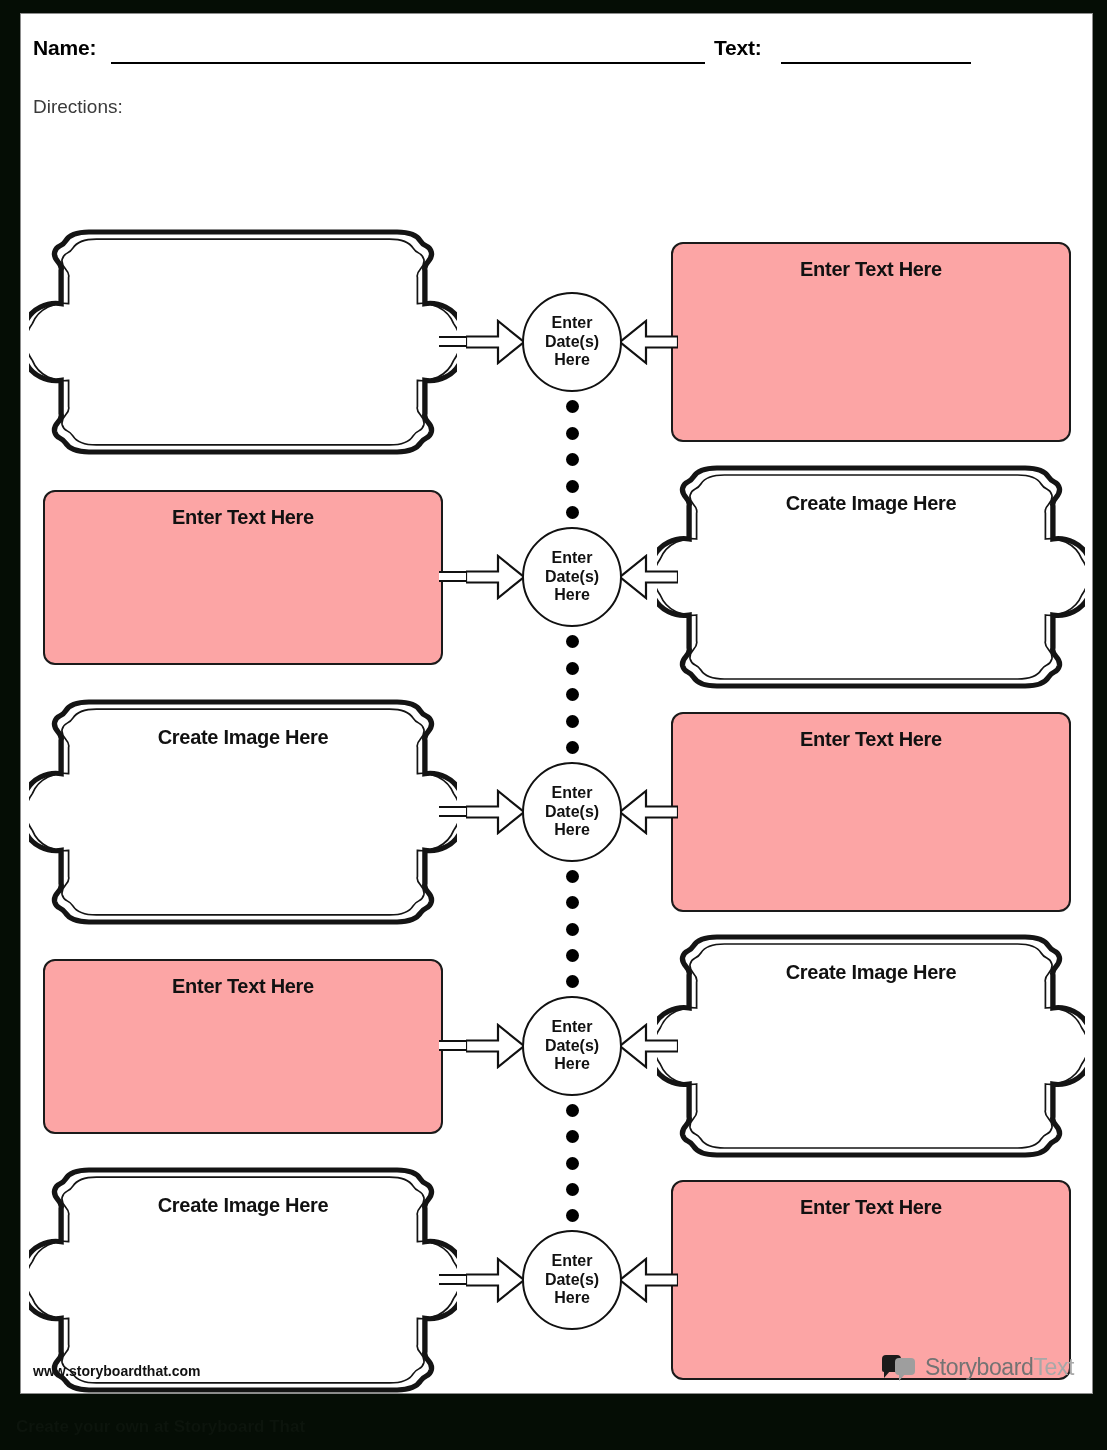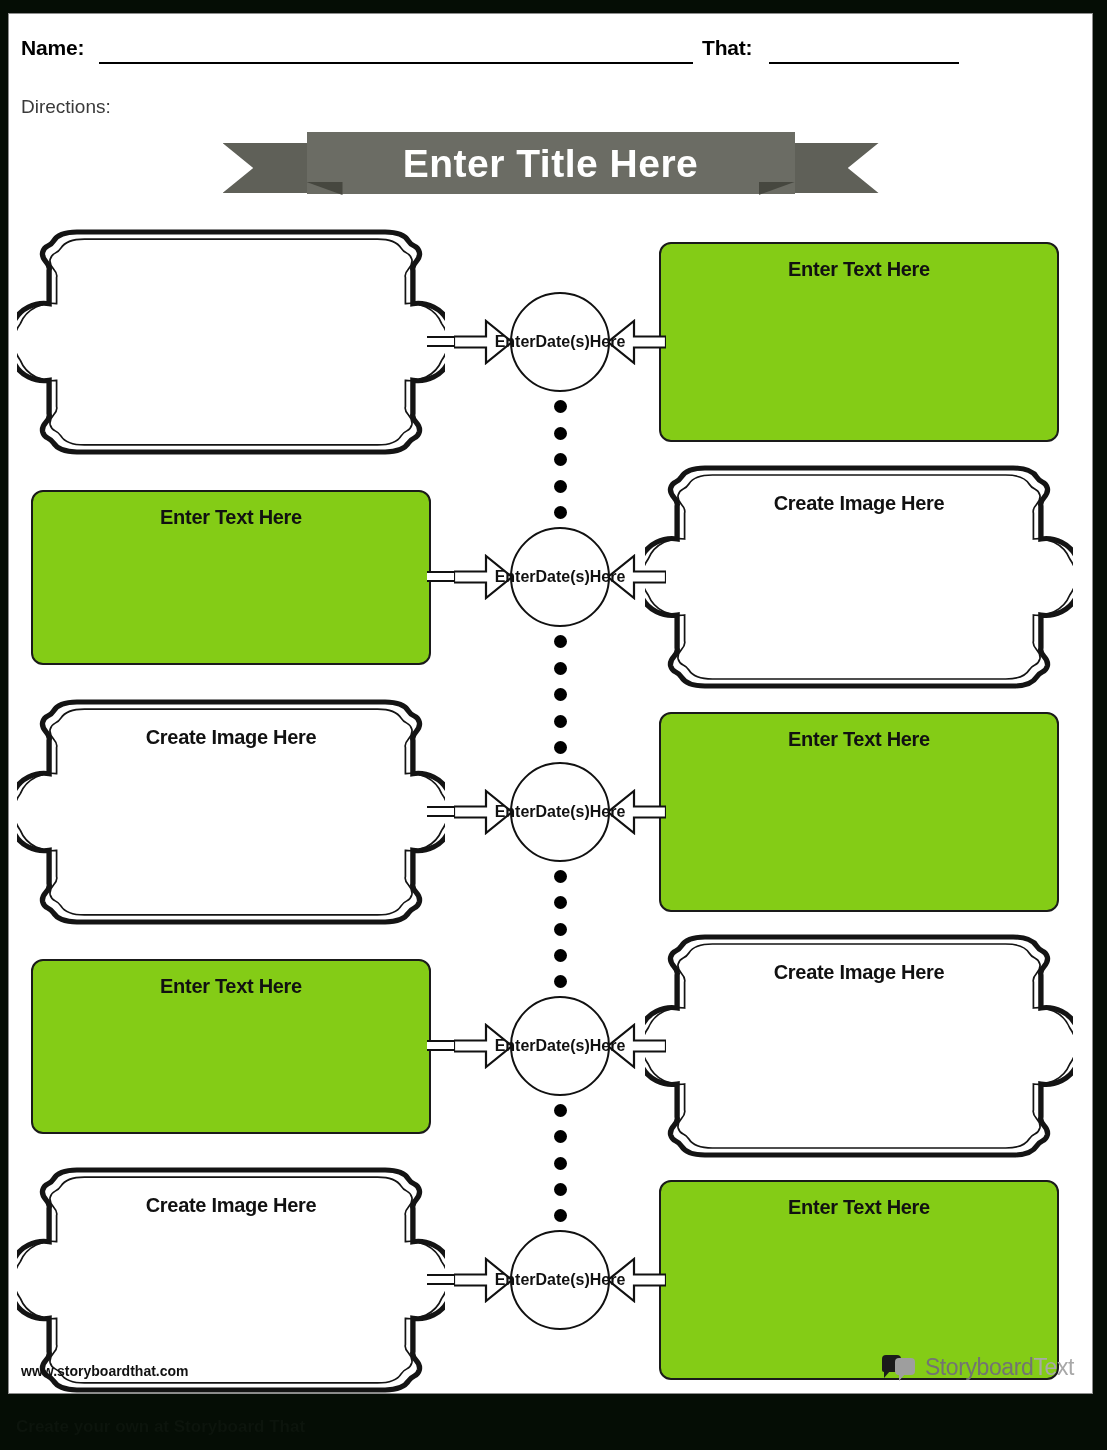--- a/index.html
+++ b/index.html
@@ -13,21 +13,21 @@
     position: relative;
   }
 
   
   .page-frame {
     position: absolute;
     left: 0; top: 0;
     width: 1107px;
     height: 1408px;
     background: #050d05;
-    padding: 13px 14px 14px 8px;
+    padding: 13px 14px 14px 20px;
   }
   .page {
     position: relative;
     width: 100%;
     height: 100%;
     background: #ffffff;
     border: 1px solid #8d8d8d;
     overflow: hidden;
   }
 
@@ -117,21 +117,21 @@
     position: absolute;
     left: 0;
     width: 100%;
   }
   .cell-left  { position: absolute; left: 22px; top: 0; }
   .cell-right { position: absolute; left: 650px; top: 0; }
 
   
   .plain-box {
     position: relative;
-    background: #84cc16;
+    background: #fca5a5;
     border: 2px solid #1a1a1a;
     border-radius: 12px;
   }
   .box-label {
     position: absolute;
     left: 0; right: 0;
     top: 12px;
     text-align: center;
     font-size: 20px;
     font-weight: bold;
@@ -158,20 +158,21 @@
 
   
   .circle {
     position: absolute;
     width: 100px;
     height: 100px;
     border: 2px solid #111;
     border-radius: 50%;
     background: #fff;
     display: flex;
+    flex-direction: column;
     align-items: center;
     justify-content: center;
     line-height: 1.15;
     z-index: 5;
   }
   .circle span {
     font-size: 16px;
     font-weight: bold;
     color: #111;
     display: block;
@@ -268,37 +269,26 @@
 </style>
 </head>
 <body>
 
 <div class="page-frame">
   <div class="page">
 
     <div class="name-date-row">
       <div class="nd-label" id="name-label">Name:</div>
       <div class="nd-rule" id="name-rule"></div>
-      <div class="nd-label" id="date-label">That:</div>
+      <div class="nd-label" id="date-label">Text:</div>
       <div class="nd-rule" id="date-rule"></div>
     </div>
 
     <div class="directions">Directions:</div>
 
-    <div class="ribbon-wrap">
-      <div class="ribbon">
-        <div class="ribbon-tail left"></div>
-        <div class="ribbon-tail right"></div>
-        <div class="ribbon-main">
-          <div class="ribbon-title">Enter Title Here</div>
-        </div>
-        <div class="ribbon-fold left"></div>
-        <div class="ribbon-fold right"></div>
-      </div>
-    </div>
 
     <div id="timeline">
         <div class="row" style="top: 212px; height: 240px;">
           <div class="cell-left" style="width: 428px; height: 232px; left: 8px; top: 0px;">
             <div class="ornate" style="width: 100%; height: 100%;">
               <svg viewBox="0 0 400 230" preserveAspectRatio="none" xmlns="http://www.w3.org/2000/svg">
       <path d="M 56 6 L 344 6 C 354 6 362 8 366 15 C 370 22 374 18 376 26 C 378 35 368 36 370 44 L 370 77 C 382 75 398 81 404 97 C 412 109 412 121 404 133 C 398 149 382 155 370 153 L 370 186 C 368 194 378 195 376 204 C 374 212 370 208 366 215 C 362 222 354 224 344 224 L 56 224 C 46 224 38 222 34 215 C 30 208 26 212 24 204 C 22 195 32 194 30 186 L 30 153 C 18 155 2 149 -4 133 C -12 121 -12 109 -4 97 C 2 81 18 75 30 77 L 30 44 C 32 36 22 35 24 26 C 26 18 30 22 34 15 C 38 8 46 6 56 6 Z" fill="#fff" stroke="#141414" stroke-width="5"></path>
       <path d="M 63 13 L 337 13 C 347 13 355 15 359 22 C 363 29 367 25 369 33 C 371 42 361 43 363 51 L 363 77 C 375 75 391 81 397 97 C 405 109 405 121 397 133 C 391 149 375 155 363 153 L 363 179 C 361 187 371 188 369 197 C 367 205 363 201 359 208 C 355 215 347 217 337 217 L 63 217 C 53 217 45 215 41 208 C 37 201 33 205 31 197 C 29 188 39 187 37 179 L 37 153 C 25 155 9 149 3 133 C -5 121 -5 109 3 97 C 9 81 25 75 37 77 L 37 51 C 39 43 29 42 31 33 C 33 25 37 29 41 22 C 45 15 53 13 63 13 Z" fill="none" stroke="#141414" stroke-width="1.6"></path>
     </svg>
               <div class="box-label"></div>

